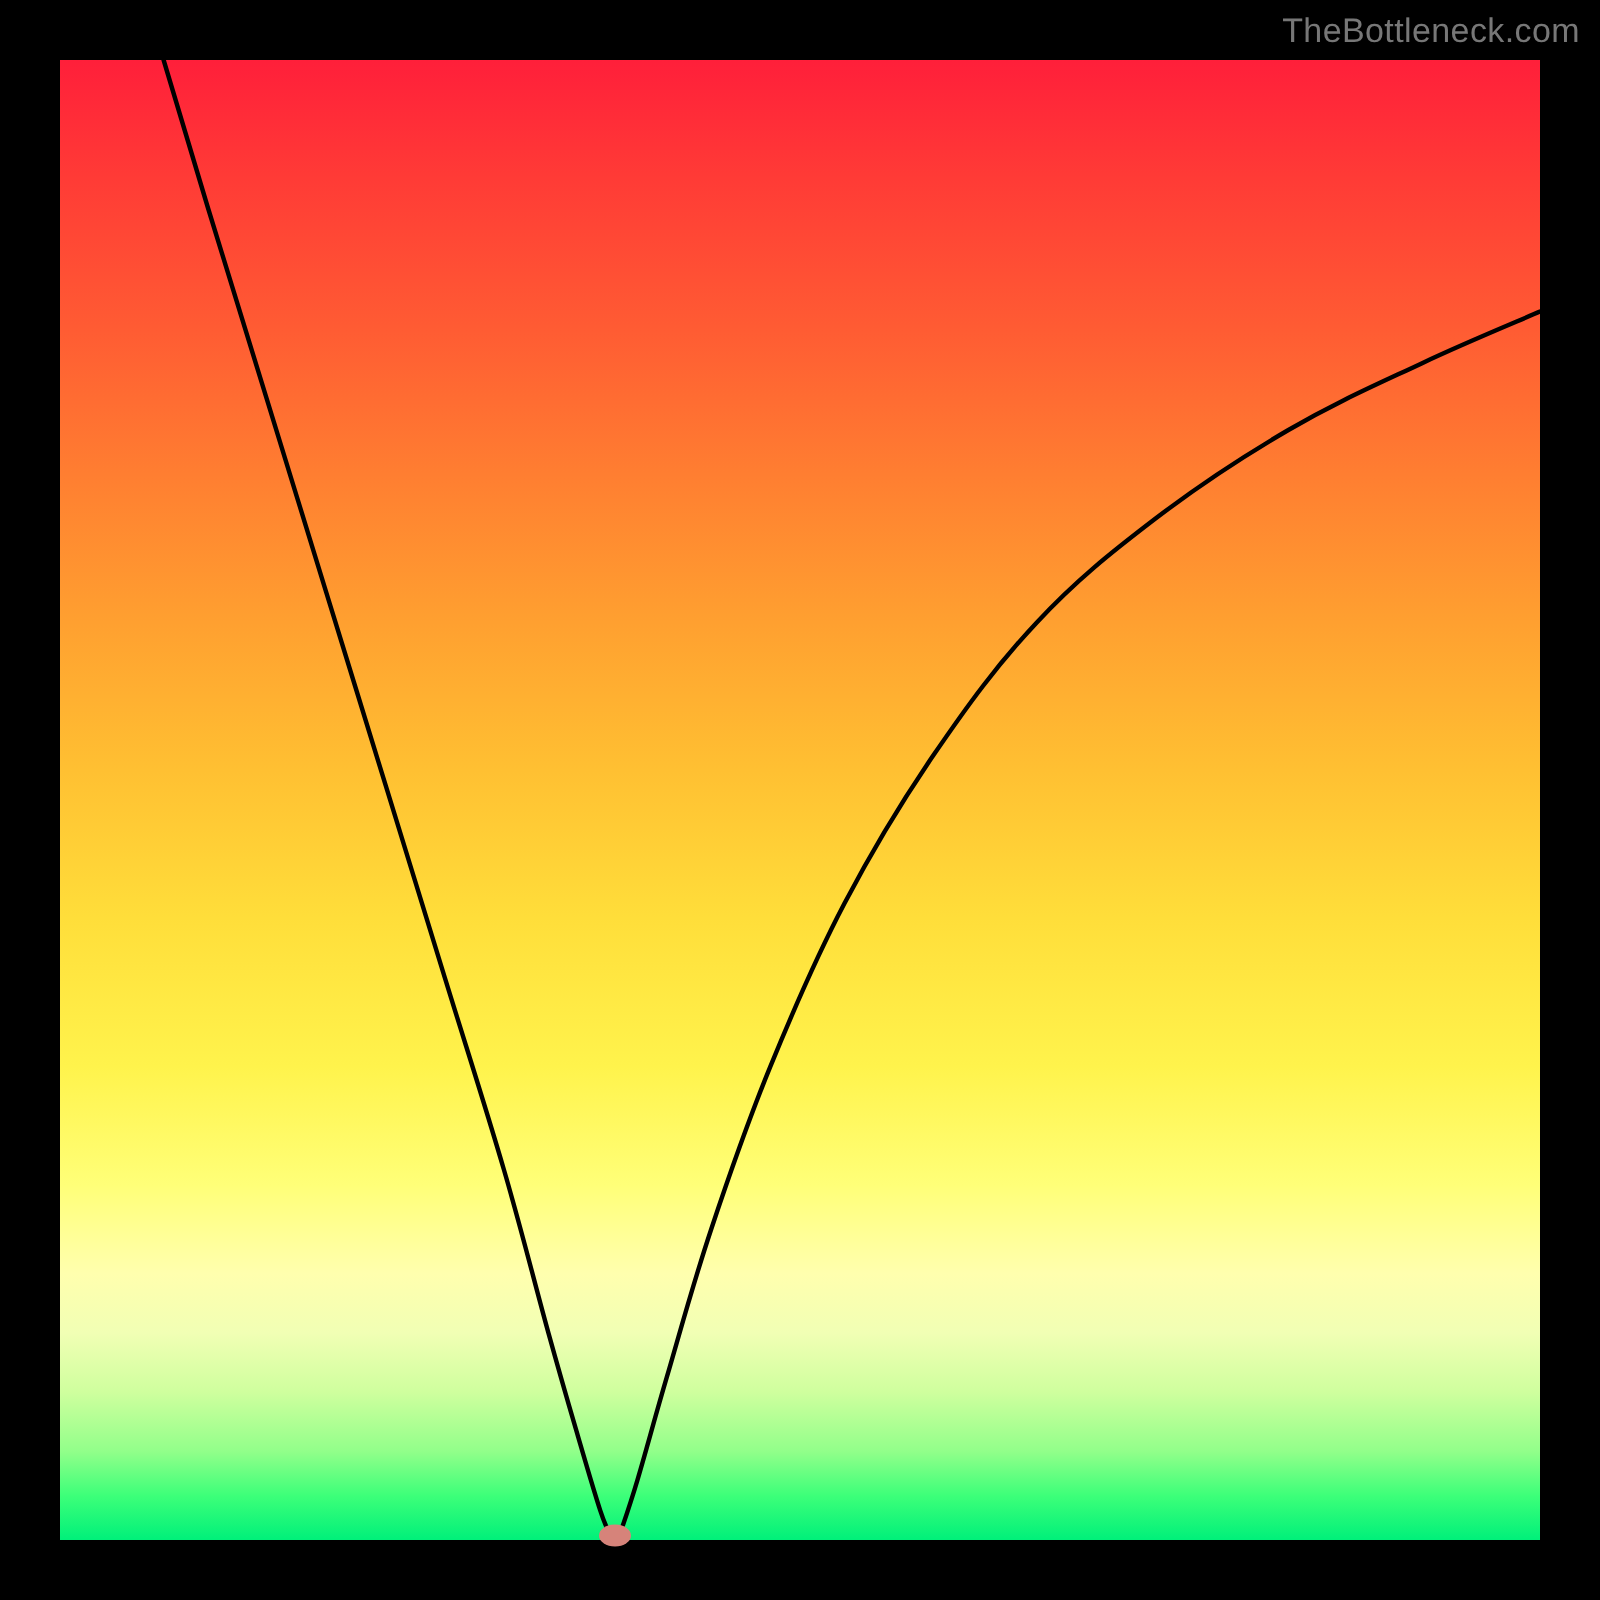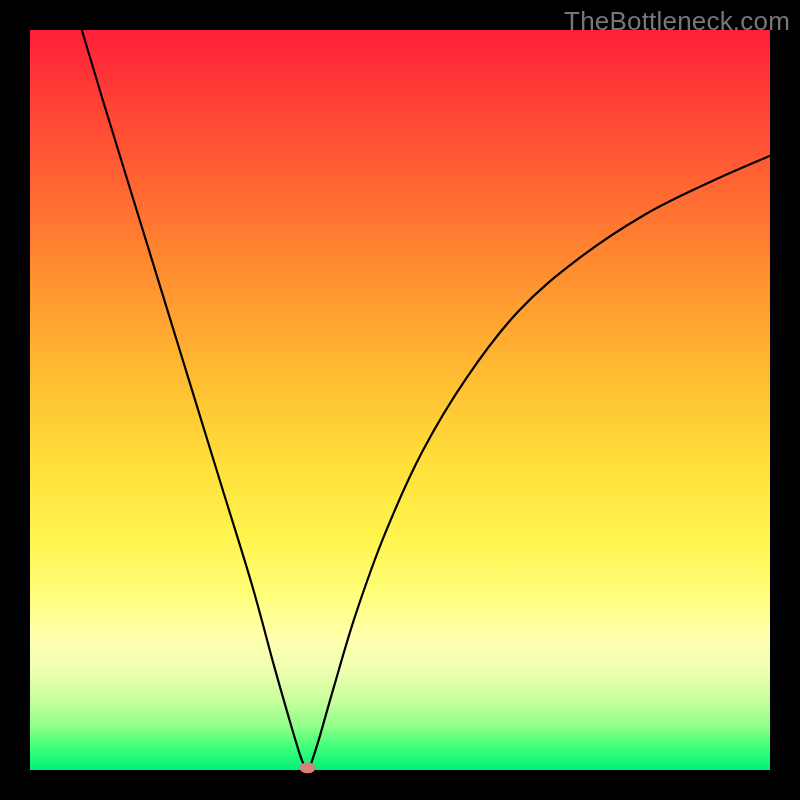--- a/index.html
+++ b/index.html
@@ -39,21 +39,21 @@
       #92ff8a 94%,
       #3dff79 97%,
       #00f07a 100%
     );
   }
   .watermark {
     position: absolute;
     top: 6px;
     right: 10px;
     color: #777777;
-    font-size: 26px;
+    font-size: 17px;
     font-weight: 500;
     letter-spacing: 0.2px;
     z-index: 5;
     user-select: none;
     margin-left: 40px;
   }
   svg.curve {
     position: absolute;
     left: 0;
     top: 0;

